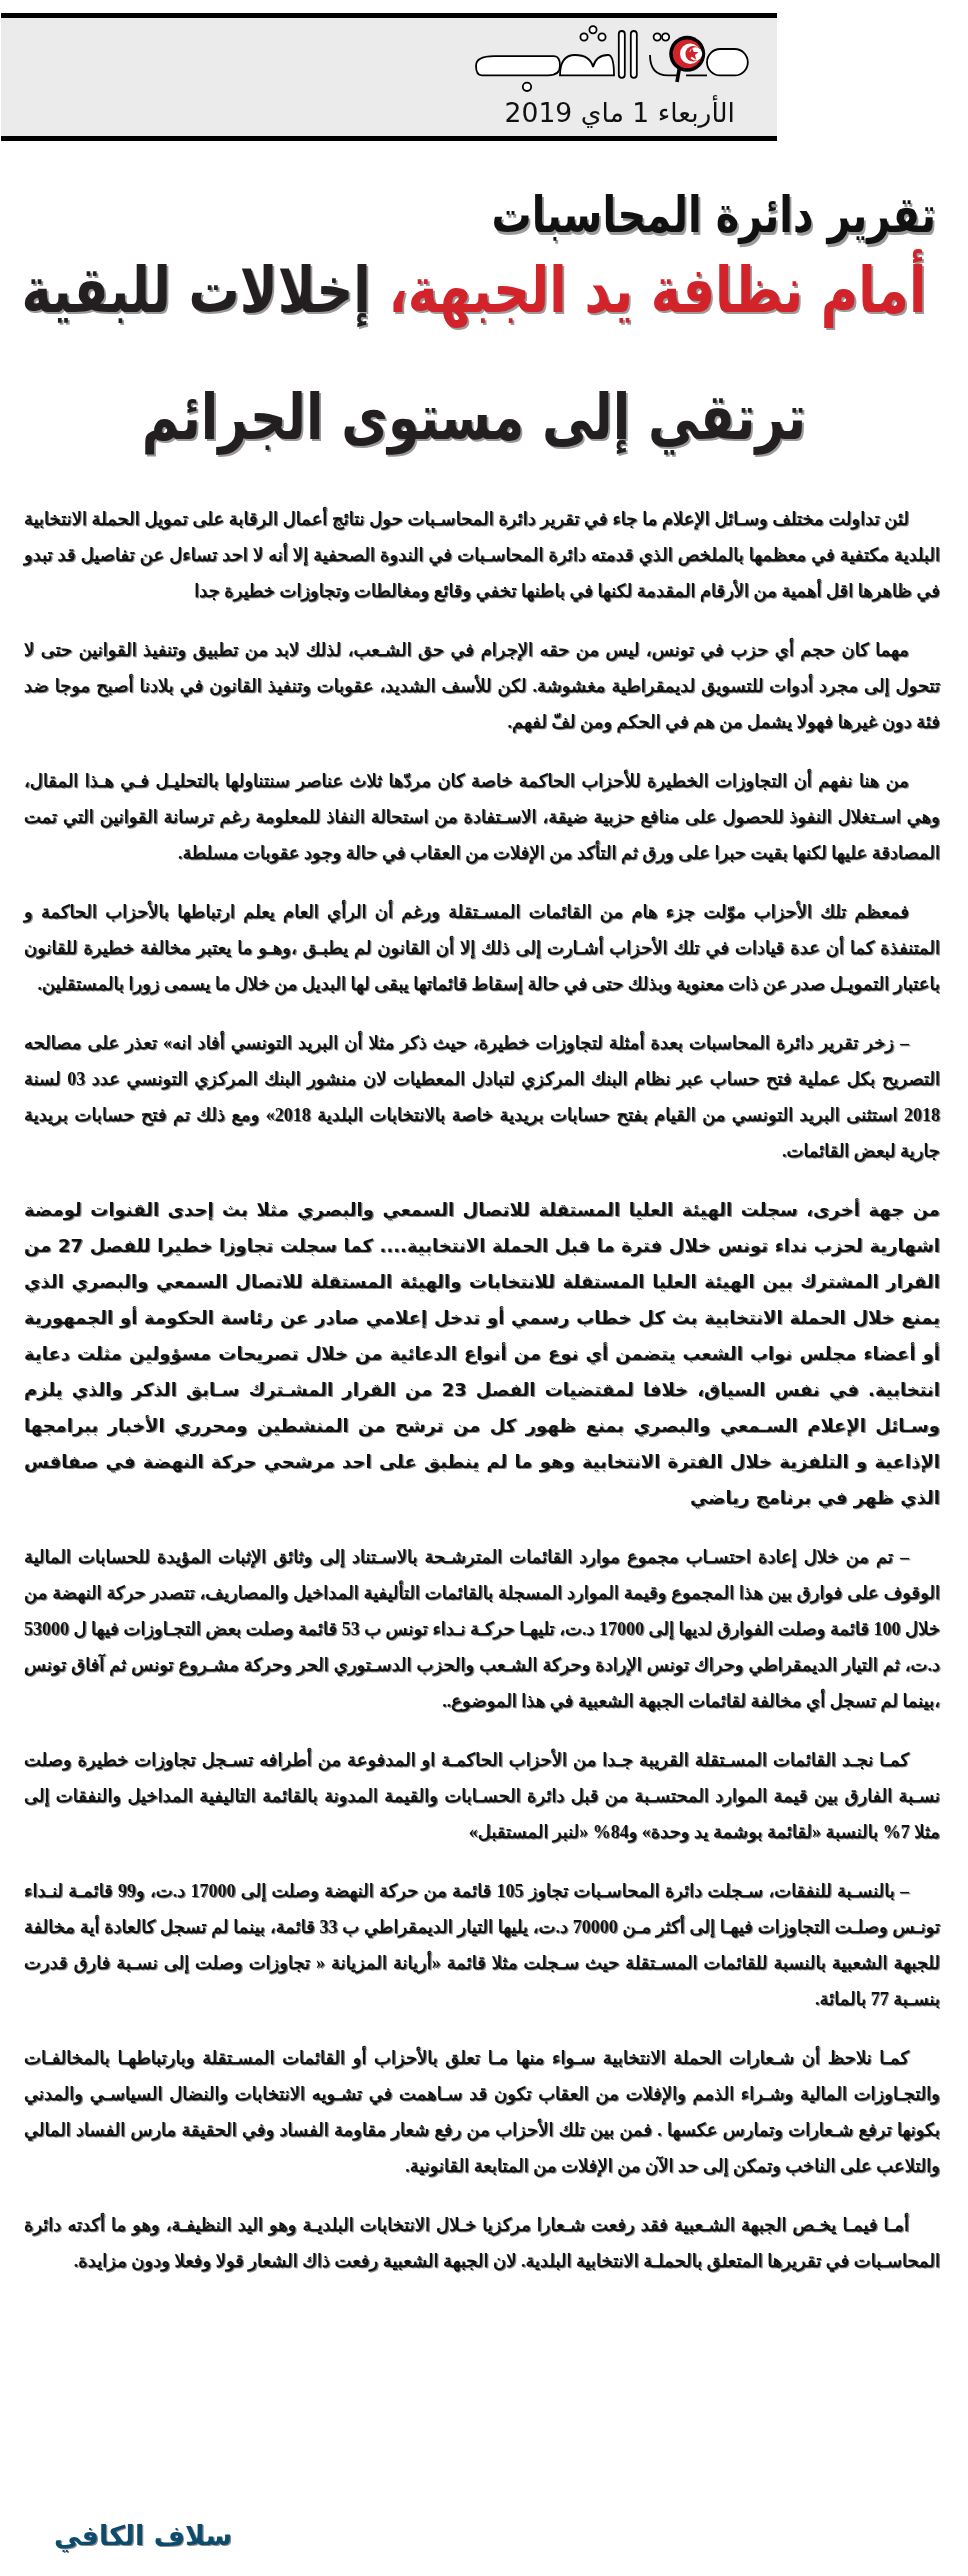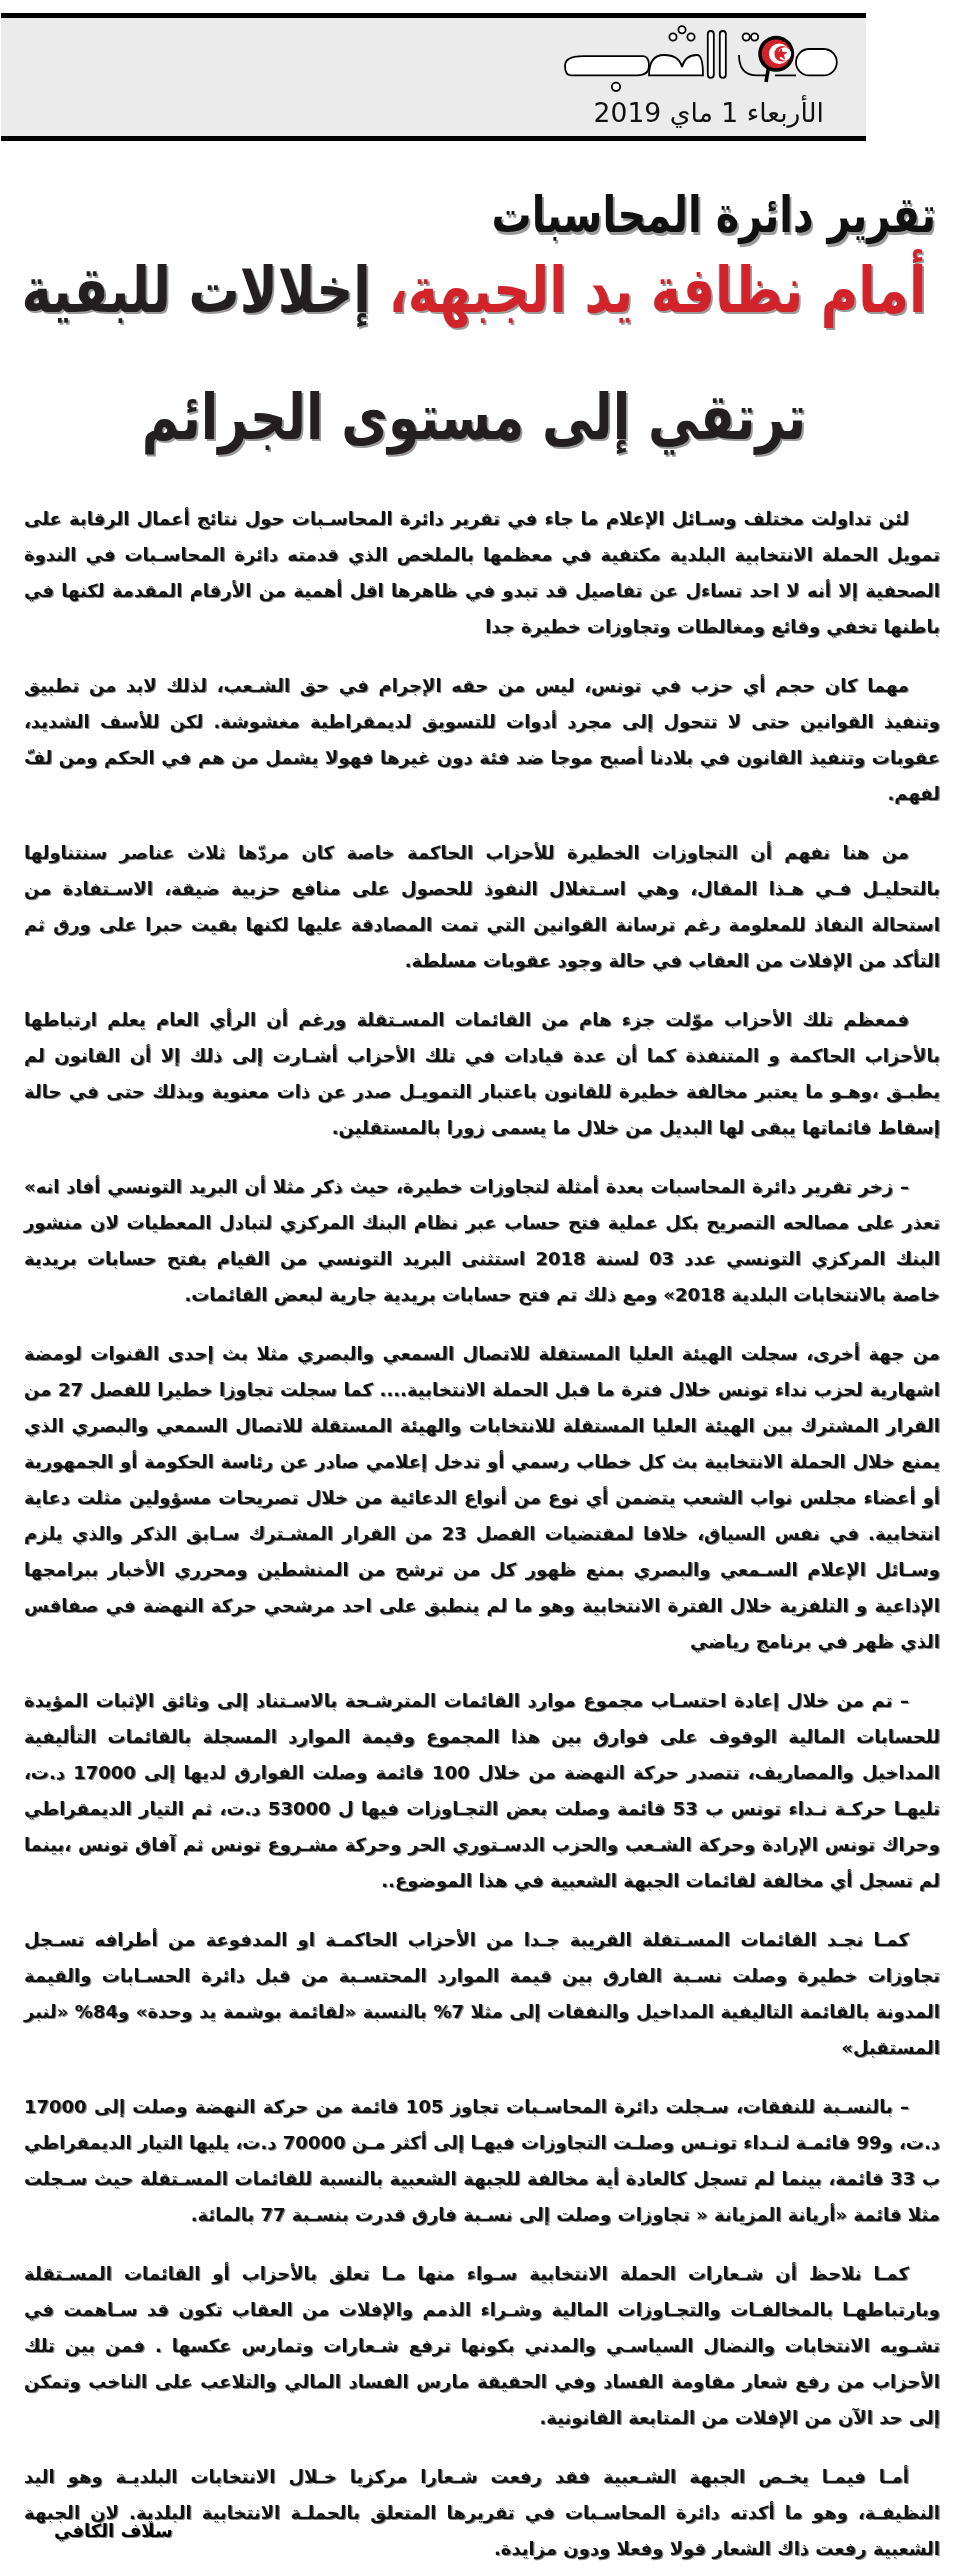--- a/index.html
+++ b/index.html
@@ -7,21 +7,21 @@
     width: 969px;
     height: 2576px;
     overflow: hidden;
     position: relative;
     font-family: "DejaVu Sans", sans-serif;
     color: #111;
   }
   .masthead {
     position: absolute;
     left: 0; top: 13.3px;
-    width: 866px;
+    width: 777px;
     height: 128px;
     background: #ebebeb;
     border-top: 5.4px solid #000;
     border-bottom: 5.4px solid #000;
     box-sizing: border-box;
   }
   .masthead-inner {
     position: absolute;
     right: 24px;
     top: 7.2px;
@@ -90,33 +90,33 @@
     font-size: 18px;
     line-height: 36px;
     color: #111;
     text-align: justify;
     text-shadow: 1.2px 1.2px 0 #8a8a8a;
   }
   .article p {
     margin: 0 0 23px 0;
     text-indent: 0;
   }
-  .article p.indent { text-indent: 31px; }
+  .article p.indent { text-indent: 31px; font-family: Liberation Serif, serif; }
   .article p.subhead {
     text-indent: 31px;
     margin-bottom: 23px;
   }
   .byline {
     position: absolute;
     left: 54px;
     top: 2520px;
     font-family: "DejaVu Sans", sans-serif;
     font-weight: bold;
-    font-size: 18px;
-    color: #000000;
+    font-size: 27px;
+    color: #0c4a6e;
     text-shadow: 1.2px 1.2px 0 #8a8a8a;
     direction: rtl;
   }
 </style>
 </head>
 <body>
 
 <header class="masthead">
   <div class="masthead-inner">
     <svg class="logo" viewBox="0 0 470 115" xmlns="http://www.w3.org/2000/svg">

